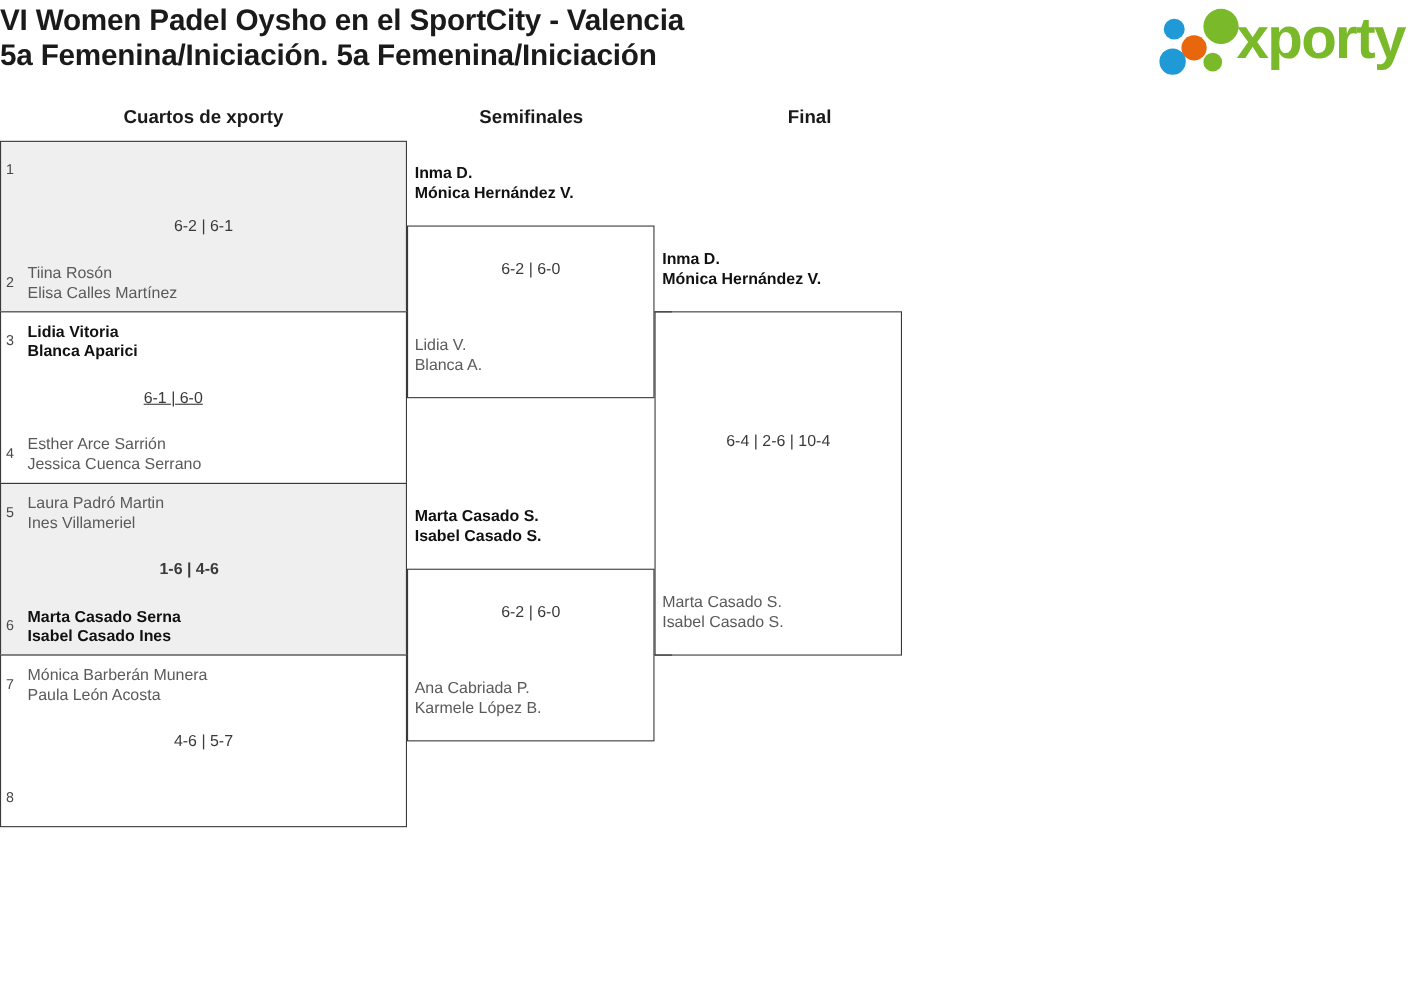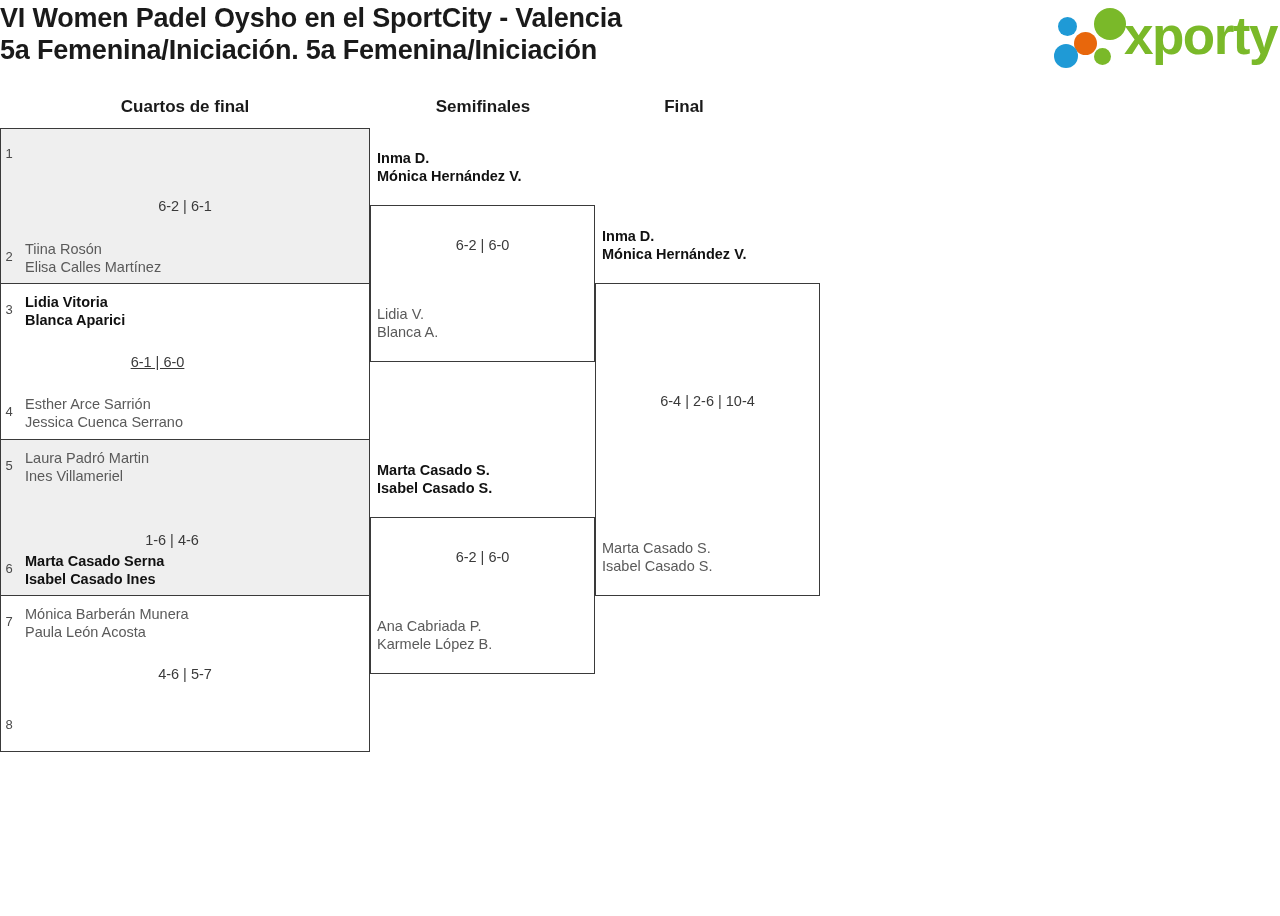--- a/index.html
+++ b/index.html
@@ -130,23 +130,23 @@
     <div class="logo-dots">
       <span class="dot dot-blue-tl"></span>
       <span class="dot dot-orange"></span>
       <span class="dot dot-green-big"></span>
       <span class="dot dot-blue-bl"></span>
       <span class="dot dot-green-sm"></span>
     </div>
     <div class="logo-word">xporty</div>
   </div>
 
-  <div class="round-header" style="left:60px; top:97px; width:250px;">Cuartos de final</div>
+  <div class="round-header" style="left:60px; top:97px; width:250px;">Cuartos de xporty</div>
   <div class="round-header" style="left:383px; top:97px; width:200px;">Semifinales</div>
-  <div class="round-header" style="left:609px; top:97px; width:150px;">Final</div>
+  <div class="round-header" style="left:661px; top:97px; width:150px;">Final</div>
 
   <div class="qf-box shaded" style="left:0px; top:128px;  width:370px; height:156px;"></div>
   <div class="qf-box plain" style="left:0px; top:283px;  width:370px; height:157px;"></div>
   <div class="qf-box shaded" style="left:0px; top:439px;  width:370px; height:157px;"></div>
   <div class="qf-box plain" style="left:0px; top:595px;  width:370px; height:157px;"></div>
 
   <div class="seed" style="left:0px;   top:147px;">1</div>
   <div class="score" style="left:0px; top:197px; width:370px;">6-2 | 6-1</div>
   <div class="seed" style="left:0px;   top:250px;">2</div>
   <div class="entrant" style="left:25px; top:240px;">
@@ -164,21 +164,21 @@
   <div class="entrant" style="left:25px; top:395px;">
     <div class="line">Esther Arce Sarrión</div>
     <div class="line">Jessica Cuenca Serrano</div>
   </div>
 
   <div class="seed" style="left:0px;   top:459px;">5</div>
   <div class="entrant" style="left:25px; top:449px;">
     <div class="line">Laura Padró Martin</div>
     <div class="line">Ines Villameriel</div>
   </div>
-  <div class="score" style="left:0px; top:531px; width:344px;">1-6 | 4-6</div>
+  <div class="score" style="left:0px; top:509px; width:344px;font-weight:bold;">1-6 | 4-6</div>
   <div class="seed" style="left:0px;   top:562px;">6</div>
   <div class="entrant winner" style="left:25px; top:552px;">
     <div class="line">Marta Casado Serna</div>
     <div class="line">Isabel Casado Ines</div>
   </div>
 
   <div class="seed" style="left:0px;   top:615px;">7</div>
   <div class="entrant" style="left:25px; top:605px;">
     <div class="line">Mónica Barberán Munera</div>
     <div class="line">Paula León Acosta</div>

